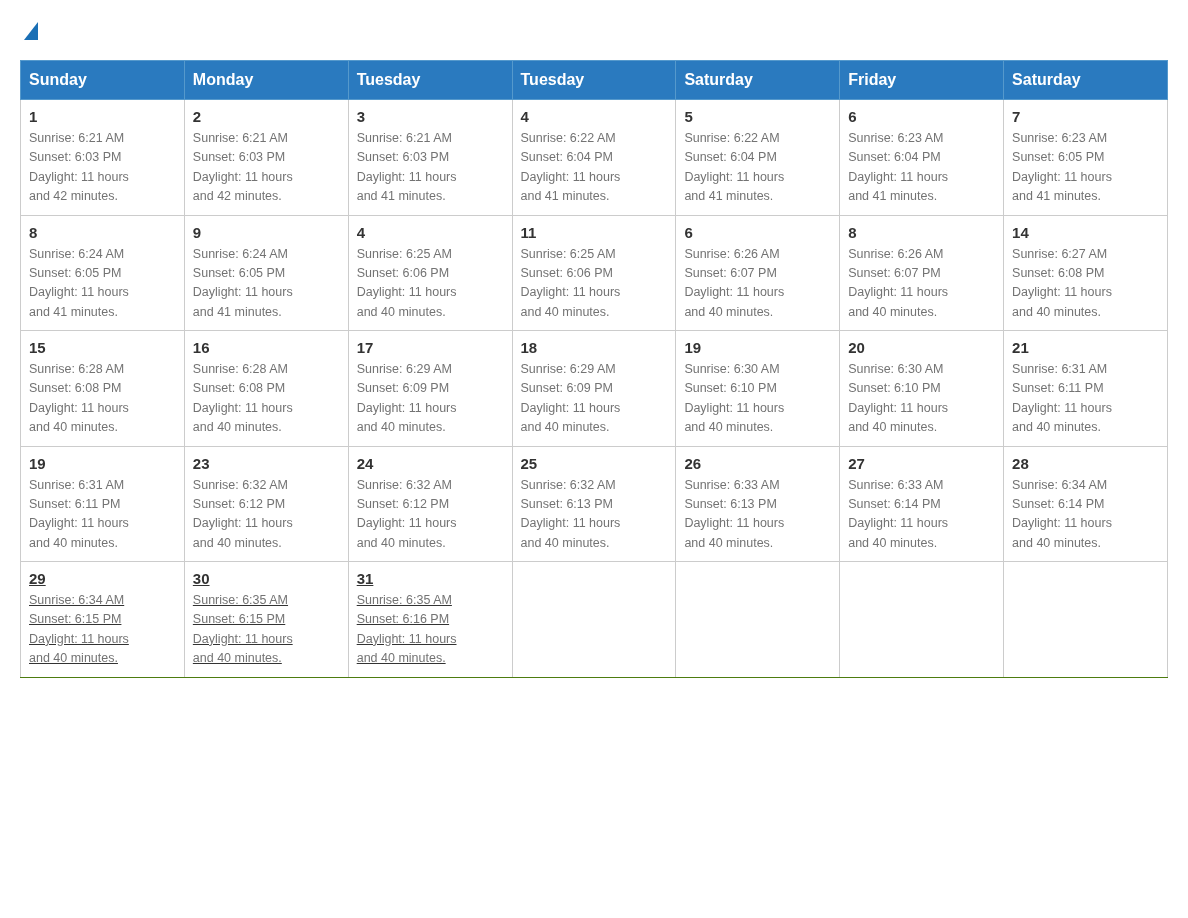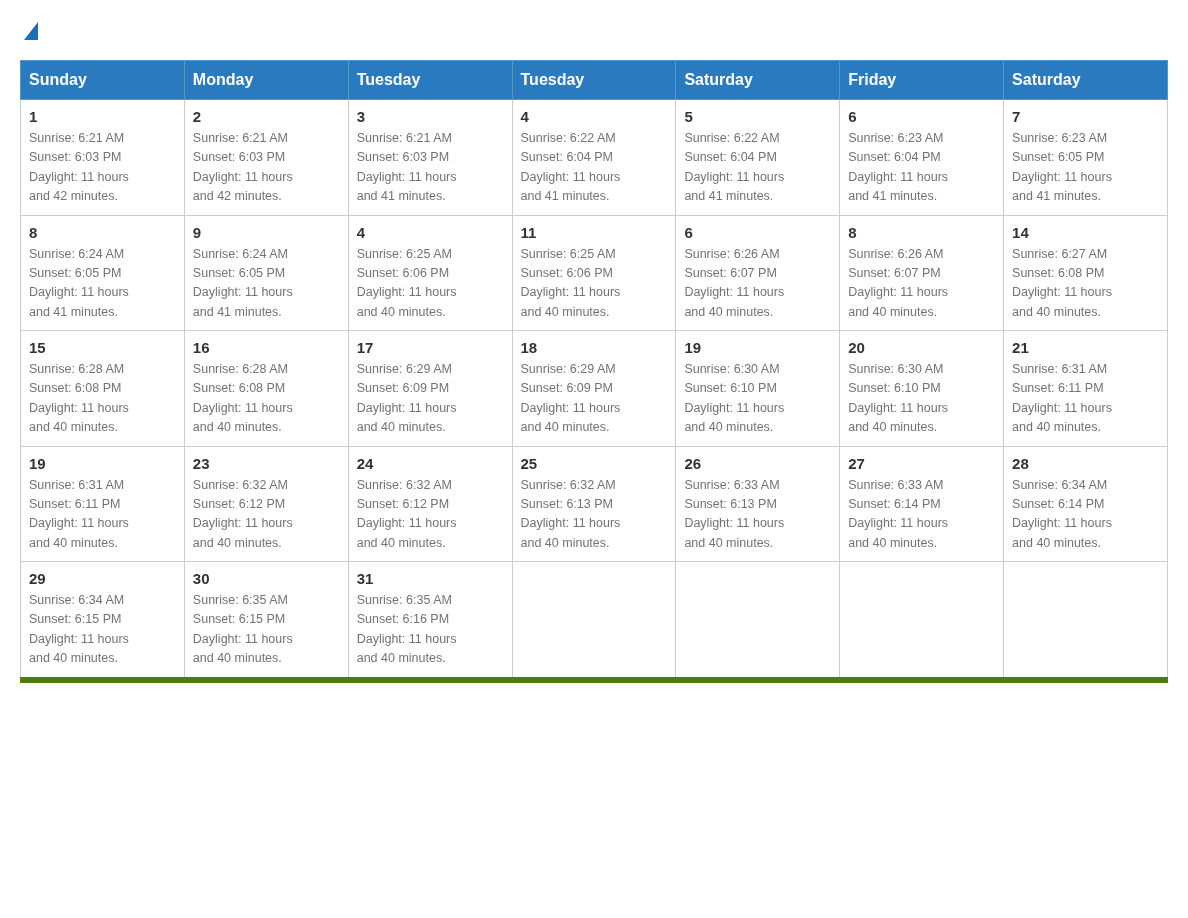--- a/index.html
+++ b/index.html
@@ -91,21 +91,22 @@
     }
     .day-info {
       font-size: 12.5px;
       line-height: 1.55;
       color: #737373;
     }
     .empty-cell {
       background: #fff;
     }
     tr:last-child td {
-      border-bottom: 6px solid #4d7c0f;
+      border-bottom: 1px solid #4d7c0f;
+      text-decoration: underline;
     }
   </style>
 </head>
 <body>
 
 <div class="header">
   <div class="logo">
     <div class="logo-text">
       <div style="display:flex;align-items:center;">
         <span class="logo-general"></span>

